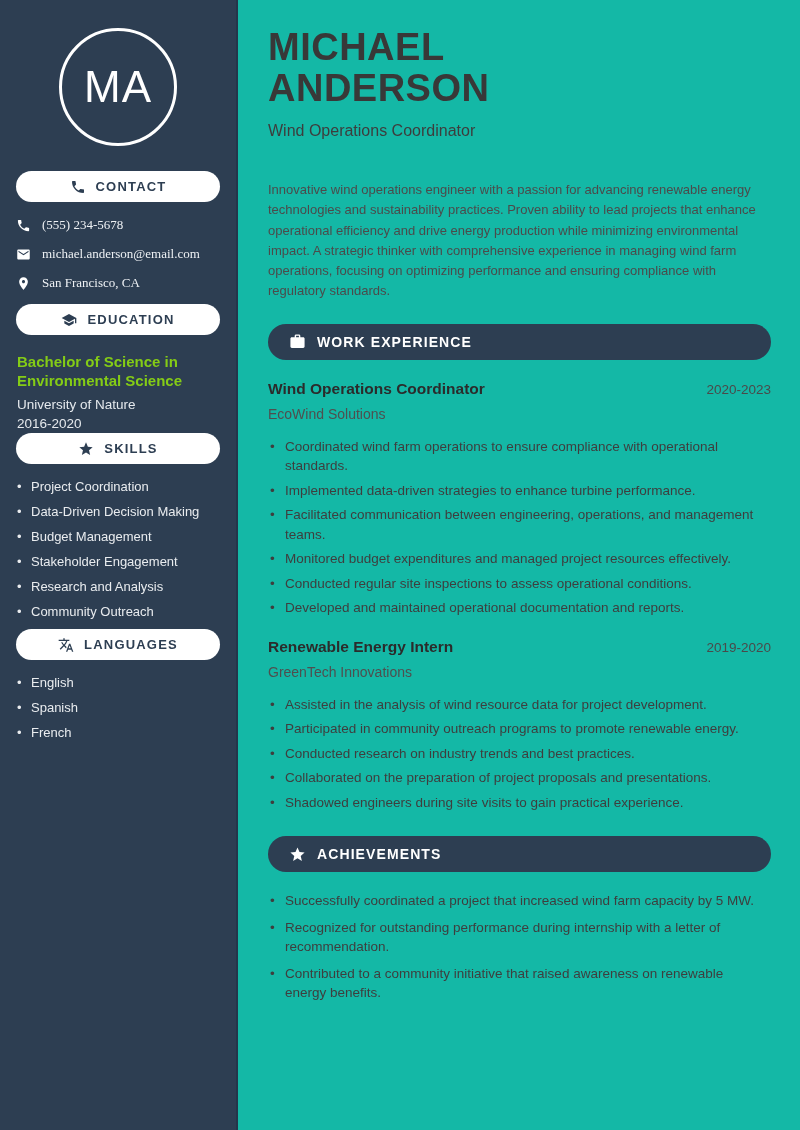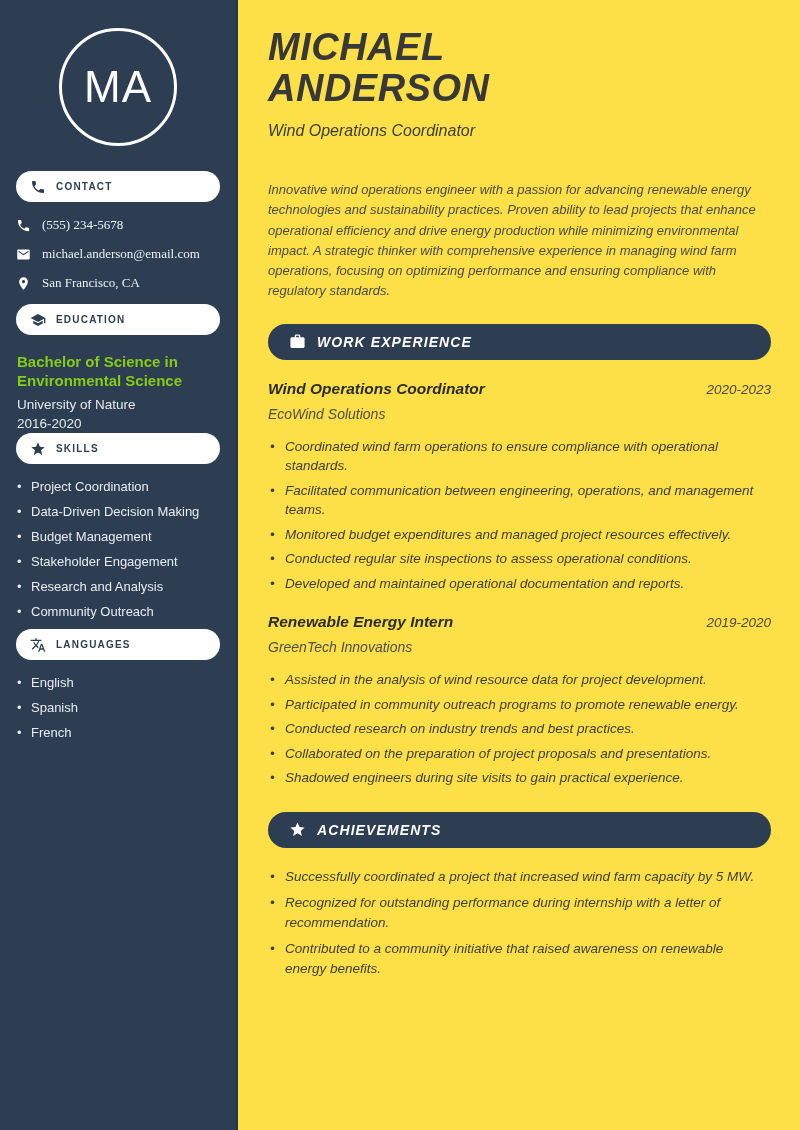--- a/index.html
+++ b/index.html
@@ -33,23 +33,24 @@
   }
   .pill {
     background: #ffffff;
     color: #2d3e52;
     border-radius: 999px;
     height: 31px;
     display: flex;
     align-items: center;
     gap: 10px;
     padding: 0 14px;
-    font-size: 10px;
+    font-size: 13px;
     font-weight: bold;
     letter-spacing: 1.2px;
+    justify-content: center;
   }
   .pill svg { width: 16px; height: 16px; flex-shrink: 0; }
   .contact-pill { margin-top: 25px; }
   .contact-list { margin-top: 15px; }
   .contact-row {
     display: flex;
     align-items: center;
     gap: 11px;
     margin-bottom: 13px;
     font-size: 13px;
@@ -82,23 +83,22 @@
   .side-list li::before {
     content: "•";
     position: absolute;
     left: 1px;
     color: #e9ecef;
   }
 
   
   .main {
     flex: 1;
-    background: #fde047;
+    background: #14b8a6;
     padding: 27px 29px 0 30px;
-    font-style: italic;
   }
   .person-name {
     font-size: 38px;
     font-weight: bold;
     line-height: 41px;
     letter-spacing: 0.5px;
     color: #383838;
   }
   .person-title {
     margin-top: 13px;
@@ -259,20 +259,21 @@
   </div>
 
   <section class="job">
     <div class="job-head">
       <span class="job-title">Wind Operations Coordinator</span>
       <span class="job-dates">2020-2023</span>
     </div>
     <div class="job-company">EcoWind Solutions</div>
     <ul class="bullets">
         <li>Coordinated wind farm operations to ensure compliance with operational standards.</li>
+        <li>Implemented data-driven strategies to enhance turbine performance.</li>
         <li>Facilitated communication between engineering, operations, and management teams.</li>
         <li>Monitored budget expenditures and managed project resources effectively.</li>
         <li>Conducted regular site inspections to assess operational conditions.</li>
         <li>Developed and maintained operational documentation and reports.</li>
       </ul>
   </section>
 
   <section class="job">
     <div class="job-head">
       <span class="job-title">Renewable Energy Intern</span>

